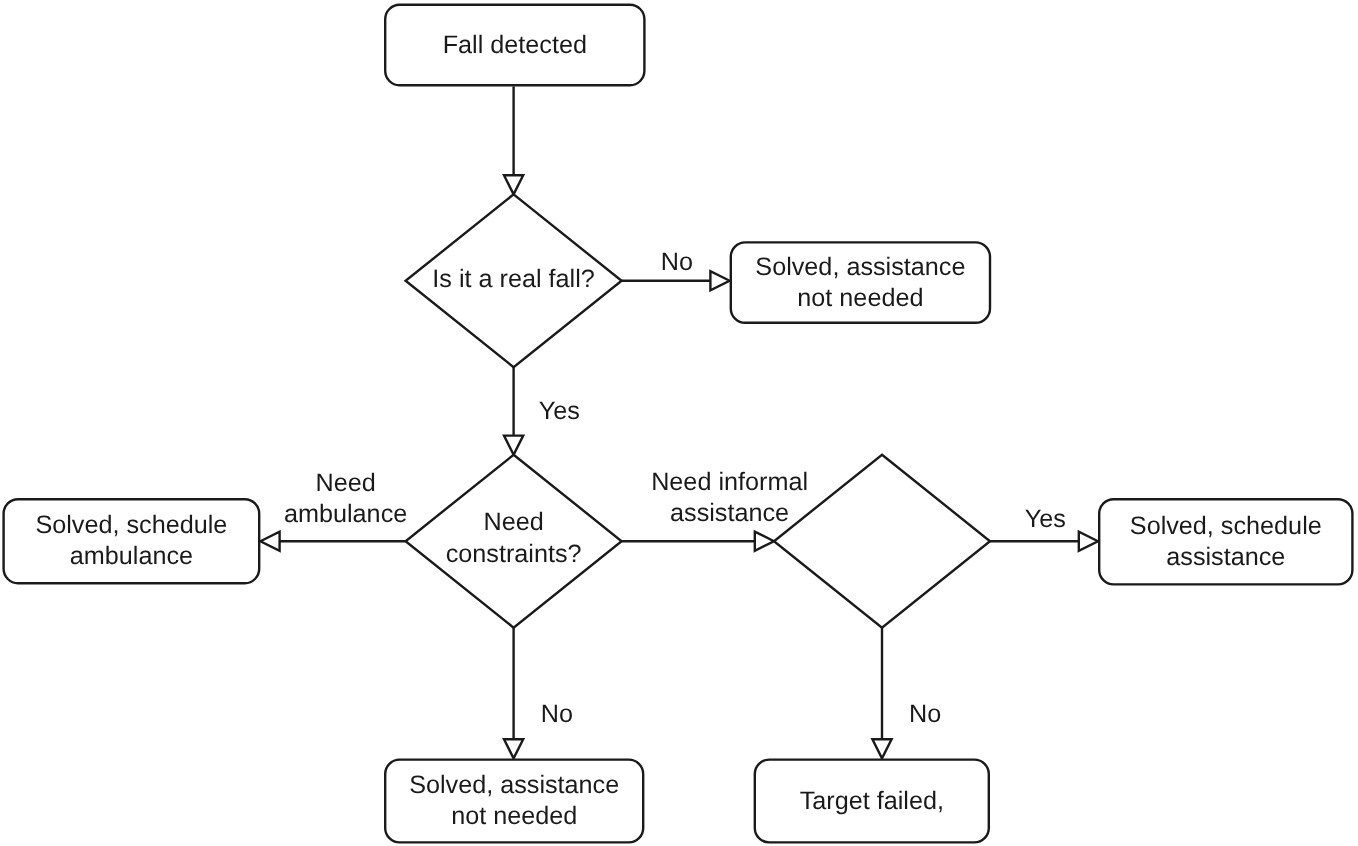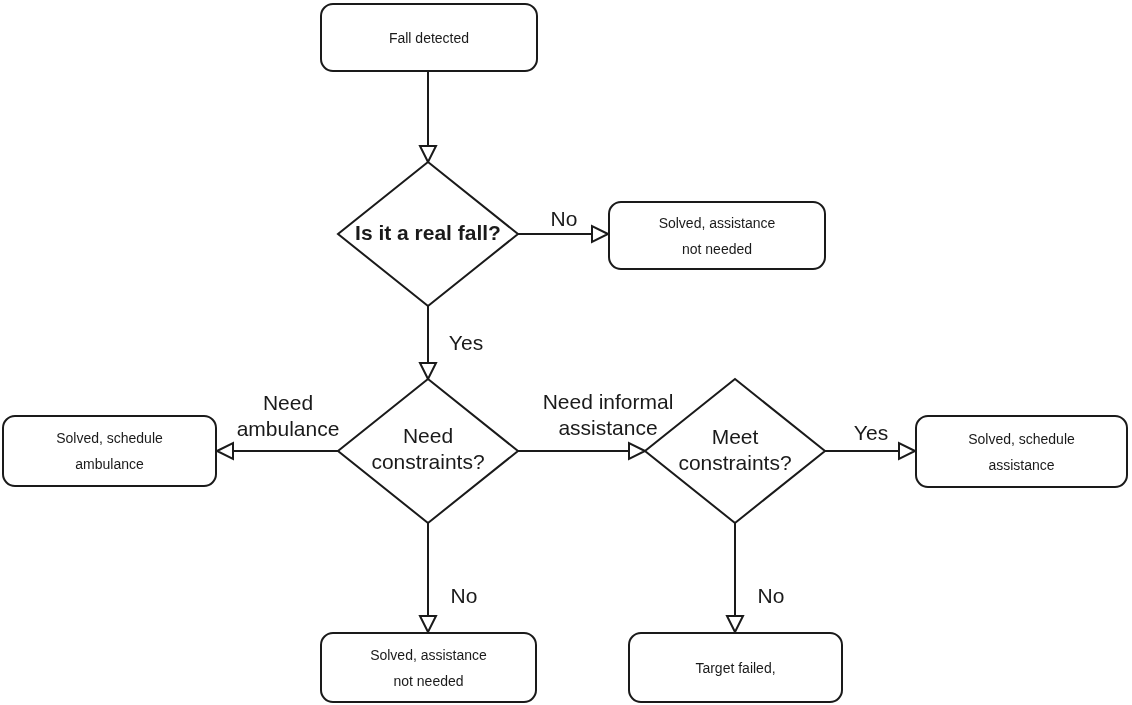--- a/index.html
+++ b/index.html
@@ -30,21 +30,21 @@
   .box {
     position: absolute;
     box-sizing: border-box;
     display: flex;
     flex-direction: column;
     align-items: center;
     justify-content: center;
     border: 2px solid #1a1a1a;
     border-radius: 13px;
     background: #ffffff;
-    font-size: 14px;
+    font-size: 21px;
     line-height: 26px;
     text-align: center;
   }
   .box span, .dlabel span, .elabel span {
     display: block;
     white-space: nowrap;
   }
   .dlabel, .elabel {
     position: absolute;
     transform: translate(-50%, -50%);
@@ -123,37 +123,33 @@
   <div class="box" style="left:915px; top:415px; width:213px; height:73px;">
     <span>Solved, schedule</span>
     <span>assistance</span>
   </div>
 
   <div class="box" style="left:320px; top:632px; width:217px; height:71px;">
     <span>Solved, assistance</span>
     <span>not needed</span>
   </div>
 
-  <div class="box" style="left:628px; top:632px; width:215px; height:71px;">
+  <div class="box" style="left:628px; top:632px; width:197px; height:71px;">
     <span>Target failed,</span>
   </div>
 
-  <div class="dlabel" style="left:428px; top:233px;font-weight:bold;">
+  <div class="dlabel" style="left:428px; top:233px;">
     <span>Is it a real fall?</span>
   </div>
 
   <div class="dlabel" style="left:428px; top:449px;">
     <span>Need</span>
     <span>constraints?</span>
   </div>
 
-  <div class="dlabel" style="left:735px; top:450px;">
-    <span>Meet</span>
-    <span>constraints?</span>
-  </div>
 
   <div class="elabel" style="left:564px; top:219px;">
     <span>No</span>
   </div>
 
   <div class="elabel" style="left:466px; top:343px;">
     <span>Yes</span>
   </div>
 
   <div class="elabel" style="left:288px; top:416px;">

